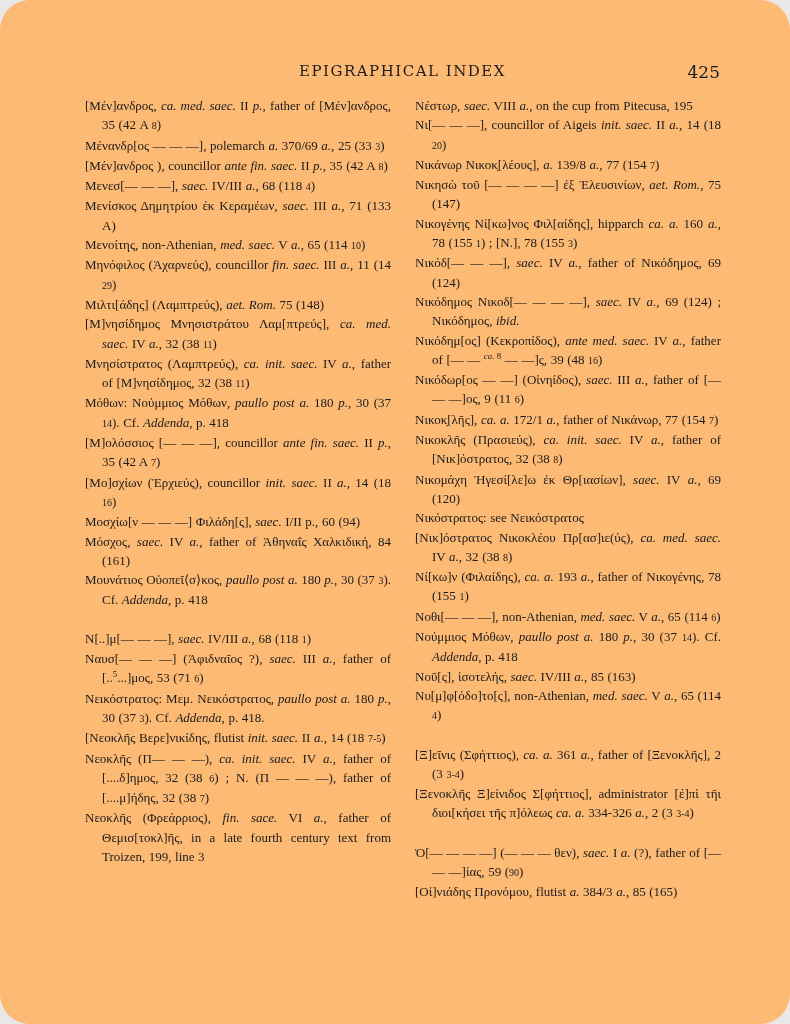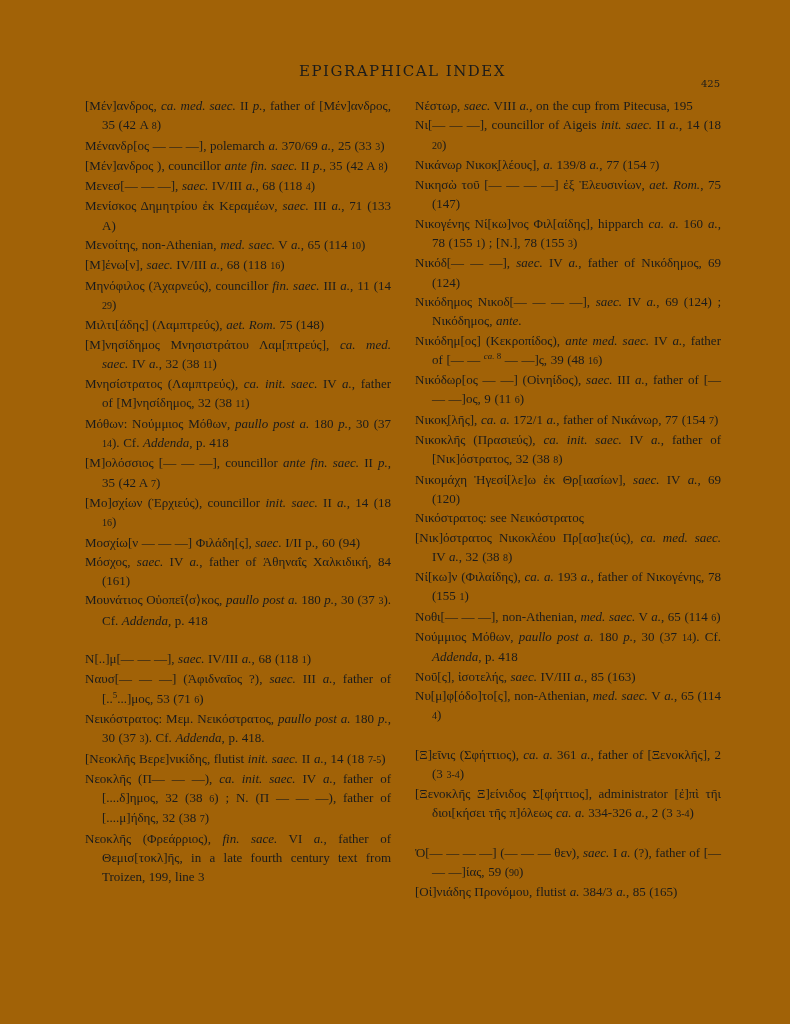--- a/index.html
+++ b/index.html
@@ -5,46 +5,47 @@
   html, body {
     margin: 0;
     padding: 0;
     background: #e8e8e6;
   }
   .page {
     position: relative;
     width: 790px;
     height: 1024px;
     margin: 0 auto;
-    background: #a16207;
+    background: #fdba74;
     color: #1b1b1b;
     font-family: "DejaVu Serif", "Liberation Serif", serif;
     overflow: hidden;
+    border-radius: 30px;
   }
   .running-head {
     position: absolute;
     top: 62px;
     left: 85px;
     right: 70px;
     height: 22px;
   }
   .page-title {
     position: absolute;
     left: 0;
     right: 0;
     text-align: center;
     font-size: 15px;
     letter-spacing: 1.5px;
     white-space: nowrap;
   }
   .page-number {
     position: absolute;
     right: 0;
-    top: 16px;
-    font-size: 10px;
+    top: 0;
+    font-size: 17px;
   }
   .columns {
     position: absolute;
     top: 96px;
     left: 85px;
     width: 636px;
     display: flex;
     gap: 24px;
   }
   .col {
@@ -84,21 +85,20 @@
     <span class="page-number">425</span>
   </div>
   <div class="columns">
     <div class="col">
         <p class="entry">[Μέν]ανδρος, <em>ca. med. saec.</em> II <em>p.</em>, father of [Μέν]ανδρος, 35 (42 A <span class="sm">8</span>)</p>
         <p class="entry">Μένανδρ[ος — — —], polemarch <em>a.</em> 370/69 <em>a.</em>, 25 (33 <span class="sm">3</span>)</p>
         <p class="entry">[Μέν]ανδρος ), councillor <em>ante fin. saec.</em> II <em>p.</em>, 35 (42 A <span class="sm">8</span>)</p>
         <p class="entry">Μενεσ[— — —], <em>saec.</em> IV/III <em>a.</em>, 68 (118 <span class="sm">4</span>)</p>
         <p class="entry">Μενίσκος Δημητρίου ἐκ Κεραμέων, <em>saec.</em> III <em>a.</em>, 71 (133 A)</p>
         <p class="entry">Μενοίτης, non-Athenian, <em>med. saec.</em> V <em>a.</em>, 65 (114 <span class="sm">10</span>)</p>
-        <p class="entry">[Μ]ένω[ν], <em>saec.</em> IV/III <em>a.</em>, 68 (118 <span class="sm">16</span>)</p>
         <p class="entry">Μηνόφιλος (Ἀχαρνεύς), councillor <em>fin. saec.</em> III <em>a.</em>, 11 (14 <span class="sm">29</span>)</p>
         <p class="entry">Μιλτι[άδης] (Λαμπτρεύς), <em>aet. Rom.</em> 75 (148)</p>
         <p class="entry">[Μ]νησίδημος Μνησιστράτου Λαμ[πτρεύς], <em>ca. med. saec.</em> IV <em>a.</em>, 32 (38 <span class="sm">11</span>)</p>
         <p class="entry">Μνησίστρατος (Λαμπτρεύς), <em>ca. init. saec.</em> IV <em>a.</em>, father of [Μ]νησίδημος, 32 (38 <span class="sm">11</span>)</p>
         <p class="entry">Μόθων: Νούμμιος Μόθων, <em>paullo post a.</em> 180 <em>p.</em>, 30 (37 <span class="sm">14</span>). Cf. <em>Addenda</em>, p. 418</p>
         <p class="entry">[Μ]ολόσσιος [— — —], councillor <em>ante fin. saec.</em> II <em>p.</em>, 35 (42 A <span class="sm">7</span>)</p>
         <p class="entry">[Μο]σχίων (Ἐρχιεύς), councillor <em>init. saec.</em> II <em>a.</em>, 14 (18 <span class="sm">16</span>)</p>
         <p class="entry">Μοσχίω[ν — — —] Φιλάδη[ς], <em>saec.</em> I/II p., 60 (94)</p>
         <p class="entry">Μόσχος, <em>saec.</em> IV <em>a.</em>, father of Ἀθηναΐς Χαλκιδική, 84 (161)</p>
         <p class="entry">Μουνάτιος Οὐοπεῖ⟨σ⟩κος, <em>paullo post a.</em> 180 <em>p.</em>, 30 (37 <span class="sm">3</span>). Cf. <em>Addenda</em>, p. 418</p>
@@ -110,21 +110,21 @@
         <p class="entry">Νεοκλῆς (Π— — —), <em>ca. init. saec.</em> IV <em>a.</em>, father of [....δ]ημος, 32 (38 <span class="sm">6</span>) ; Ν. (Π — — —), father of [....μ]ήδης, 32 (38 <span class="sm">7</span>)</p>
         <p class="entry">Νεοκλῆς (Φρεάρριος), <em>fin. sace.</em> VI <em>a.</em>, father of Θεμισ[τοκλ]ῆς, in a late fourth century text from Troizen, 199, line 3</p>
       </div>
     <div class="col">
         <p class="entry">Νέστωρ, <em>saec.</em> VIII <em>a.</em>, on the cup from Pitecusa, 195</p>
         <p class="entry">Νι[— — —], councillor of Aigeis <em>init. saec.</em> II <em>a.</em>, 14 (18 <span class="sm">20</span>)</p>
         <p class="entry">Νικάνωρ Νικοκ̣[λέους], <em>a.</em> 139/8 <em>a.</em>, 77 (154 <span class="sm">7</span>)</p>
         <p class="entry">Νικησὼ τοῦ [— — — —] ἐξ Ἐλευσινίων, <em>aet. Rom.</em>, 75 (147)</p>
         <p class="entry">Νικογένης Νί[κω]νος Φιλ[αίδης], hipparch <em>ca. a.</em> 160 <em>a.</em>, 78 (155 <span class="sm">1</span>) ; [Ν.], 78 (155 <span class="sm">3</span>)</p>
         <p class="entry">Νικόδ[— — —], <em>saec.</em> IV <em>a.</em>, father of Νικόδημος, 69 (124)</p>
-        <p class="entry">Νικόδημος Νικοδ[— — — —], <em>saec.</em> IV <em>a.</em>, 69 (124) ; Νικόδημος, <em>ante.</em></p>
+        <p class="entry">Νικόδημος Νικοδ[— — — —], <em>saec.</em> IV <em>a.</em>, 69 (124) ; Νικόδημος, <em>ibid.</em></p>
         <p class="entry">Νικόδημ[ος] (Κεκροπίδος), <em>ante med. saec.</em> IV <em>a.</em>, father of [— — <span class="sup"><em>ca.</em> 8</span> — —]ς, 39 (48 <span class="sm">16</span>)</p>
         <p class="entry">Νικόδωρ[ος — —] (Οἰνηίδος), <em>saec.</em> III <em>a.</em>, father of [— — —]ος, 9 (11 <span class="sm">6</span>)</p>
         <p class="entry">Νικοκ̣[λῆς], <em>ca. a.</em> 172/1 <em>a.</em>, father of Νικάνωρ, 77 (154 <span class="sm">7</span>)</p>
         <p class="entry">Νικοκλῆς (Πρασιεύς), <em>ca. init. saec.</em> IV <em>a.</em>, father of [Νικ]όστρατος, 32 (38 <span class="sm">8</span>)</p>
         <p class="entry">Νικομάχη Ἡγεσί[λε]ω ἐκ Θρ[ιασίων], <em>saec.</em> IV <em>a.</em>, 69 (120)</p>
         <p class="entry">Νικόστρατος: see Νεικόστρατος</p>
         <p class="entry">[Νικ]όστρατος Νικοκλέου Πρ[ασ]ιε(ύς), <em>ca. med. saec.</em> IV <em>a.</em>, 32 (38 <span class="sm">8</span>)</p>
         <p class="entry">Νί[κω]ν (Φιλαίδης), <em>ca. a.</em> 193 <em>a.</em>, father of Νικογένης, 78 (155 <span class="sm">1</span>)</p>
         <p class="entry">Νοθι[— — —], non-Athenian, <em>med. saec.</em> V <em>a.</em>, 65 (114 <span class="sm">6</span>)</p>
         <p class="entry">Νούμμιος Μόθων, <em>paullo post a.</em> 180 <em>p.</em>, 30 (37 <span class="sm">14</span>). Cf. <em>Addenda</em>, p. 418</p>

